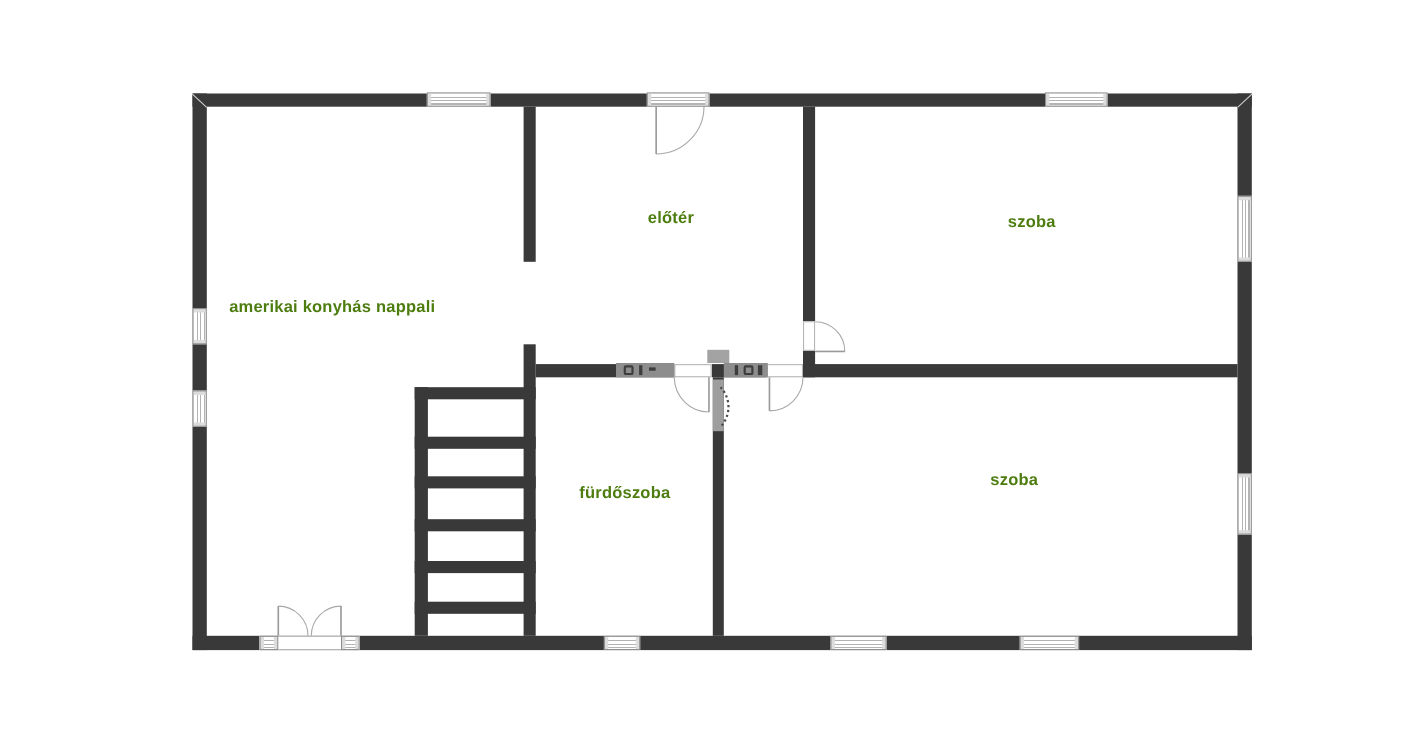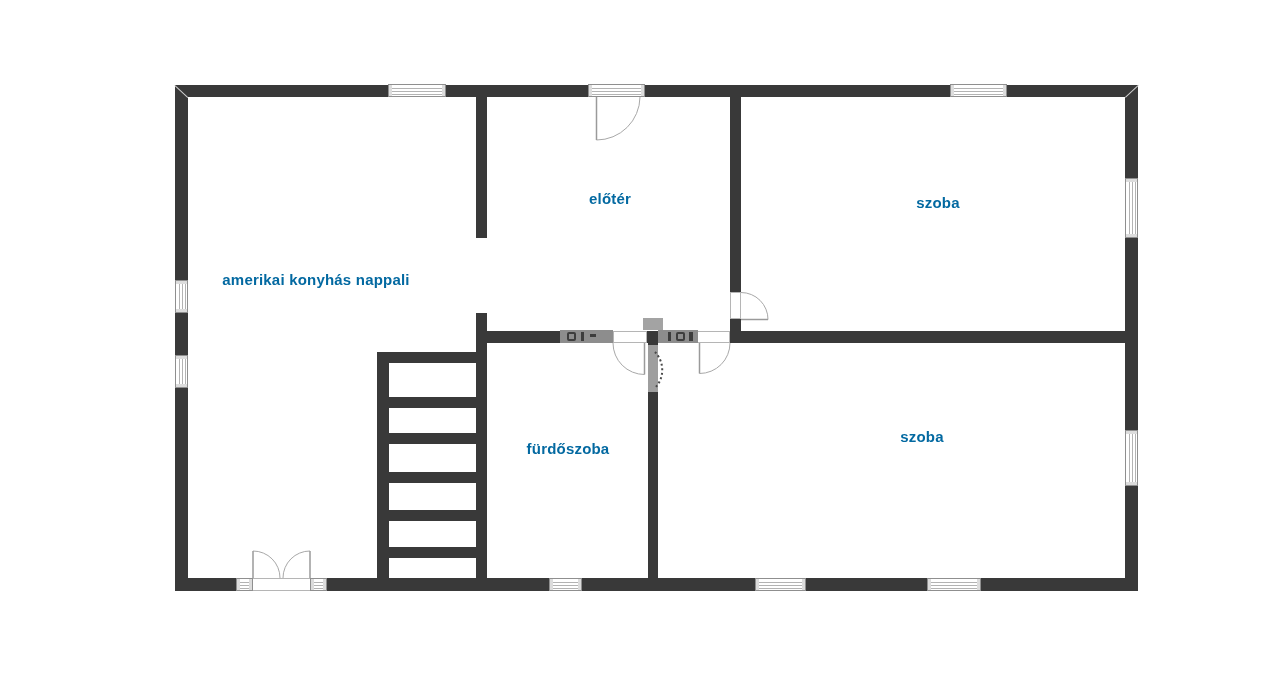--- a/index.html
+++ b/index.html
@@ -12,21 +12,21 @@
       transparent 0,transparent 3px,#b3b3b3 3px,#b3b3b3 4px,
       transparent 4px,transparent 6px,#b3b3b3 6px,#b3b3b3 7px,
       transparent 7px,transparent 9px,#b3b3b3 9px,#b3b3b3 10px,transparent 10px);}
   .window-v{box-shadow:inset 0 3px 0 #dcdcdc, inset 0 -3px 0 #dcdcdc;
     background-image:linear-gradient(to right,
       transparent 0,transparent 3px,#b3b3b3 3px,#b3b3b3 4px,
       transparent 4px,transparent 6px,#b3b3b3 6px,#b3b3b3 7px,
       transparent 7px,transparent 9px,#b3b3b3 9px,#b3b3b3 10px,transparent 10px);}
   .door-gap{position:absolute;background:#fff;border:1px solid #b5b5b5;box-sizing:border-box;}
   .room-label{position:absolute;transform:translate(-50%,-50%);font-size:15px;font-weight:600;
-              color:#0369a1;letter-spacing:.2px;white-space:nowrap;z-index:6;}
+              color:#4d7c0f;letter-spacing:.2px;white-space:nowrap;z-index:6;}
   .wm{position:absolute;}
   .wm-mark{position:absolute;}
   .wm-ring{border:2px solid #3d3d3d;box-sizing:border-box;border-radius:2px;background:transparent;}
   .miter{position:absolute;height:1px;background:#cfcfcf;transform-origin:0 0;}
   #overlay{position:absolute;left:0;top:0;z-index:5;pointer-events:none;}
   #overlay .arc{fill:none;stroke:#a8a8a8;stroke-width:1;}
   #overlay .leaf{stroke:#9a9a9a;stroke-width:1.5;}
   #overlay .wm-arc{fill:none;stroke:#4a4a4a;stroke-width:2;stroke-dasharray:2 2.5;}
 </style>
 </head>
@@ -41,21 +41,21 @@
       <path d="M310 551 A27 27 0 0 0 283 578" class="arc"></path>
       <line x1="310" y1="551" x2="310" y2="578" class="leaf"></line>
       <path d="M613 343 A31.5 31.5 0 0 0 644.5 374.5" class="arc"></path>
       <line x1="644.5" y1="343" x2="644.5" y2="374.5" class="leaf"></line>
       <path d="M730 343 A30.5 30.5 0 0 1 699.5 373.5" class="arc"></path>
       <line x1="699.5" y1="343" x2="699.5" y2="373.5" class="leaf"></line>
       <path d="M741 292.5 A27 27 0 0 1 768 319.5" class="arc"></path>
       <line x1="741" y1="319.5" x2="768" y2="319.5" class="leaf"></line>
       <path d="M655 352 A26 26 0 0 1 655 388" class="wm-arc"></path>
     </svg>
-  <div class="room-label" style="left: 316px; top: 279px;">amerikai konyhás nappali</div>
+  <div class="room-label" style="left: 302px; top: 279px;">amerikai konyhás nappali</div>
   <div class="room-label" style="left: 610px; top: 198px;">előtér</div>
   <div class="room-label" style="left: 938px; top: 202px;">szoba</div>
   <div class="room-label" style="left: 922px; top: 436px;">szoba</div>
   <div class="room-label" style="left: 568px; top: 448px;">fürdőszoba</div>
 <div class="wall" style="left: 175px; top: 85px; width: 963px; height: 12px; position: absolute;"></div>
     <div class="wall" style="left: 175px; top: 578px; width: 963px; height: 13px; position: absolute;"></div>
     <div class="wall" style="left: 175px; top: 85px; width: 13px; height: 506px; position: absolute;"></div>
     <div class="wall" style="left: 1125px; top: 85px; width: 13px; height: 506px; position: absolute;"></div>
     <div class="wall" style="left: 476px; top: 97px; width: 11px; height: 141px; position: absolute;"></div>
     <div class="wall" style="left: 476px; top: 313px; width: 11px; height: 265px; position: absolute;"></div>

